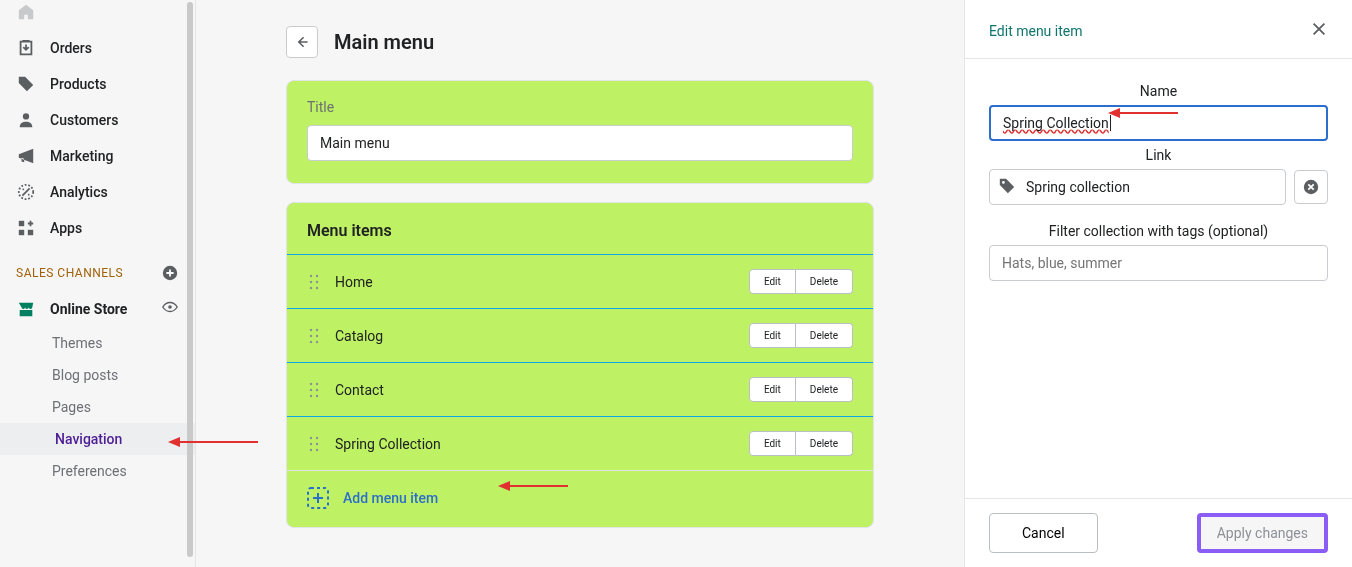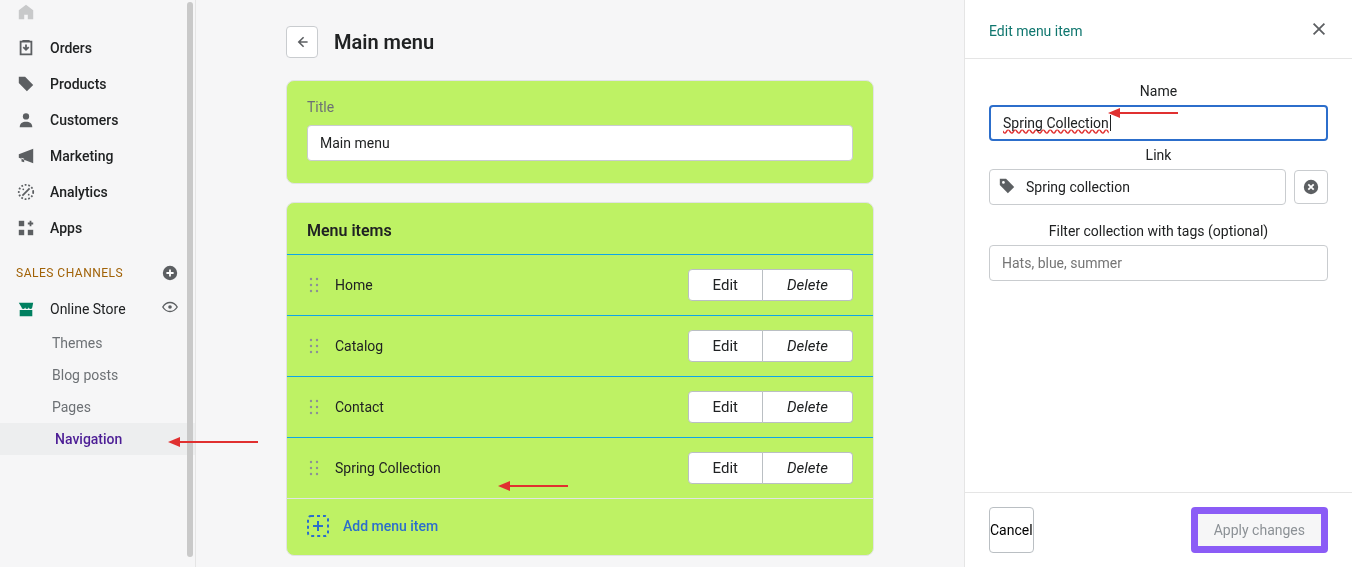--- a/index.html
+++ b/index.html
@@ -31,23 +31,23 @@
 .card { background: #bef264; border: 1px solid #e1e3e5; border-radius: 8px; margin-bottom: 18px; }
 .card-pad { padding: 18px 20px 22px 20px; }
 .title-label { font-size: 14px; color: #6d7175; margin-bottom: 10px; display: block; }
 .title-input { width: 100%; height: 36px; border: 1px solid #c9cccf; border-radius: 4px; padding: 0 12px; font-size: 14px; color: #202223; }
 
 .menu-items-header { padding: 18px 20px 14px 20px; font-size: 16px; font-weight: 600; color: #202223; }
 .menu-row { display: flex; align-items: center; padding: 14px 20px; border-top: 1px solid #0ea5e9; }
 .drag-handle { width: 14px; margin-right: 14px; display: flex; align-items: center; justify-content: center; cursor: move; }
 .menu-name { flex: 1; font-size: 14px; color: #202223; }
 .btn-group { display: flex; }
-.btn { border: 1px solid #babfc3; background: #fff; font-size: 15px; color: #202223; padding: 6px 24px; cursor: pointer; }
+.btn { border: 1px solid #babfc3; background: #fff; font-size: 10px; color: #202223; padding: 6px 14px; cursor: pointer; }
 .btn:first-child { border-radius: 4px 0 0 4px; }
-.btn:last-child { border-radius: 0 4px 4px 0; border-left: none; font-style: italic; }
+.btn:last-child { border-radius: 0 4px 4px 0; border-left: none; }
 
 .add-row { display: flex; align-items: center; padding: 16px 20px 18px 20px; border-top: 1px solid #e1e3e5; cursor: pointer; }
 .add-icon { width: 22px; height: 22px; margin-right: 14px; }
 .add-text { color: #2c6ecb; font-size: 14px; font-weight: 500; }
 
 
 .right-panel { width: 388px; background: #fff; border-left: 1px solid #e5e5e5; display: flex; flex-direction: column; height: 100%; }
 .panel-header { display: flex; align-items: center; justify-content: space-between; padding: 20px 24px 16px 24px; border-bottom: 1px solid #e5e5e5; }
 .panel-title { font-size: 14px; font-weight: 400; color: #0f766e; }
 .close-btn { cursor: pointer; }
@@ -57,22 +57,22 @@
 .field-input.focused { border: 2px solid #2c6ecb; outline: none; }
 .spell { text-decoration: underline wavy #e03030; text-decoration-skip-ink: none; }
 
 .link-row { display: flex; gap: 8px; align-items: center; }
 .link-field { flex: 1; display: flex; align-items: center; border: 1px solid #c9cccf; border-radius: 4px; height: 36px; padding: 0 8px; }
 .link-tag-icon { width: 20px; height: 20px; margin-right: 8px; }
 .link-text { font-size: 14px; color: #202223; }
 .clear-btn { width: 34px; height: 34px; border: 1px solid #c9cccf; border-radius: 4px; display: flex; align-items: center; justify-content: center; cursor: pointer; background:#fff; }
 
 .panel-footer { border-top: 1px solid #e5e5e5; padding: 14px 24px; display: flex; justify-content: space-between; }
-.btn-cancel { border: 1px solid #babfc3; background: #fff; border-radius: 4px; padding: 8px 0; cursor: pointer; font-size: 14px; }
-.btn-apply { border: 7px solid #8b5cf6; background: #f6f6f7; color: #8c9196; border-radius: 4px; padding: 8px 16px; cursor: not-allowed; font-size: 14px; }
+.btn-cancel { border: 1px solid #babfc3; background: #fff; border-radius: 4px; padding: 8px 32px; cursor: pointer; font-size: 14px; }
+.btn-apply { border: 4px solid #8b5cf6; background: #f6f6f7; color: #8c9196; border-radius: 4px; padding: 8px 16px; cursor: not-allowed; font-size: 14px; }
 
 
 .arrow { position: absolute; pointer-events: none; }
 </style>
 </head>
 <body>
 
 <div class="layout">
 
 <div class="sidebar">
@@ -142,21 +142,21 @@
   </div>
 
   <div class="channels-header">
     <span>SALES CHANNELS</span>
     <span class="add-circle"><svg width="18" height="18" viewBox="0 0 20 20">
             <circle cx="10" cy="10" r="8" fill="#5c5f62"></circle>
             <path stroke="#fff" stroke-width="2" d="M10 6v8m-4-4h8"></path>
           </svg></span>
   </div>
 
-  <div class="nav-item" style="font-weight:400;">
+  <div class="nav-item" style="font-weight:700;">
     <span class="icon-wrap">
           <svg width="18" height="18" viewBox="0 0 20 20">
             <path fill="#008060" d="M2 3h16l-1 5a2 2 0 01-2 2 2 2 0 01-2-2 2 2 0 01-4 0 2 2 0 01-2 2 2 2 0 01-2-2z M3 11h14v7H3z"></path>
           </svg>
         </span>
     <span style="flex:1;">Online Store</span>
     <span><svg width="18" height="18" viewBox="0 0 20 20">
             <path fill="none" stroke="#5c5f62" stroke-width="1.5" d="M2 10s3-5 8-5 8 5 8 5-3 5-8 5-8-5-8-5z"></path>
             <circle cx="10" cy="10" r="2" fill="#5c5f62"></circle>
           </svg></span>
@@ -165,20 +165,23 @@
         <span>Themes</span>
       </div>
   <div class="nav-item sub">
         <span>Blog posts</span>
       </div>
   <div class="nav-item sub">
         <span>Pages</span>
       </div>
   <div class="nav-item sub active">
         <span>Navigation</span>
+      </div>
+  <div class="nav-item sub">
+        <span>Preferences</span>
       </div>
 
   <div style="height:40px;"></div>
   <div class="nav-item">
     
     
   </div>
 </div>
 
 <div class="main">

